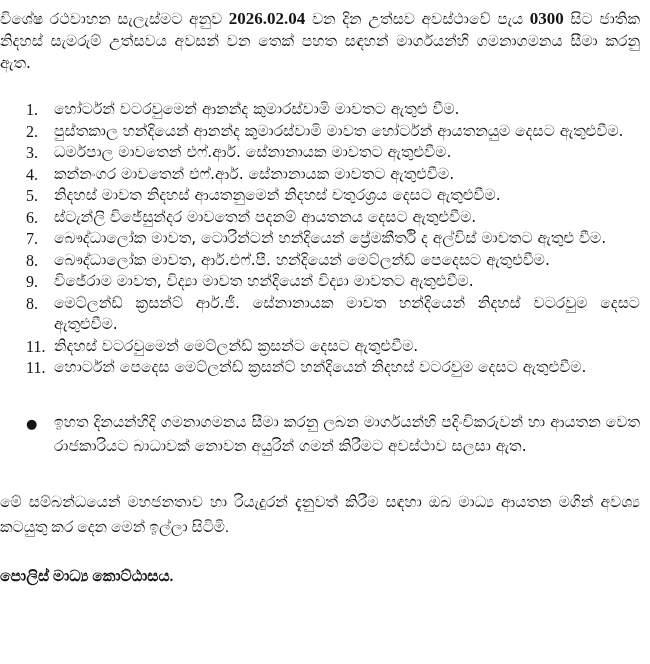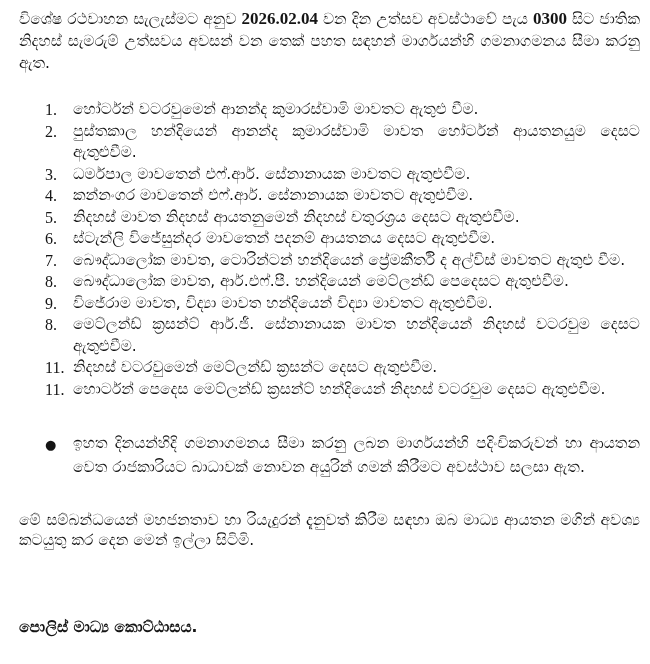--- a/index.html
+++ b/index.html
@@ -13,21 +13,21 @@
     overflow: hidden;
     color: #151515;
     font-family: "DejaVu Sans", sans-serif;
     font-size: 15.5px;
     -webkit-font-smoothing: antialiased;
   }
   .page {
     box-sizing: border-box;
     width: 650px;
     height: 513px;
-    padding: 8px 10px 0 19px;
+    padding: 8px 10px 0 0;
   }
   .intro {
     text-align: justify;
     line-height: 22px;
     margin: 0 0 25px 0;
   }
   .latin-bold {
     font-family: "Liberation Serif", serif;
     font-weight: bold;
     font-size: 17px;
@@ -55,25 +55,27 @@
     line-height: 24px;
   }
   .marker {
     flex: 0 0 28px;
     font-size: 13px;
     padding-top: 2px;
   }
   .closing {
     margin-top: 31px;
     text-align: justify;
-    line-height: 20px;
+    line-height: 25px;
+    font-family: Liberation Serif, serif;
   }
   .signature {
-    margin-top: 68px;
+    margin-top: 28px;
     font-weight: bold;
+    font-family: Liberation Serif, serif;
   }
 </style>
 </head>
 <body>
 
 <div class="page">
 
   <p class="intro"><span>විශේෂ රථවාහන සැලැස්මට අනුව </span><span class="latin-bold">2026.02.04</span><span> වන දින උත්සව අවස්ථාවේ පැය </span><span class="latin-bold">0300</span><span> සිට ජාතික නිදහස් සැමරුම් උත්සවය අවසන් වන තෙක් පහත සඳහන් මාර්ගයන්හි ගමනාගමනය සීමා කරනු ඇත.</span></p>
 
   <div class="list">

